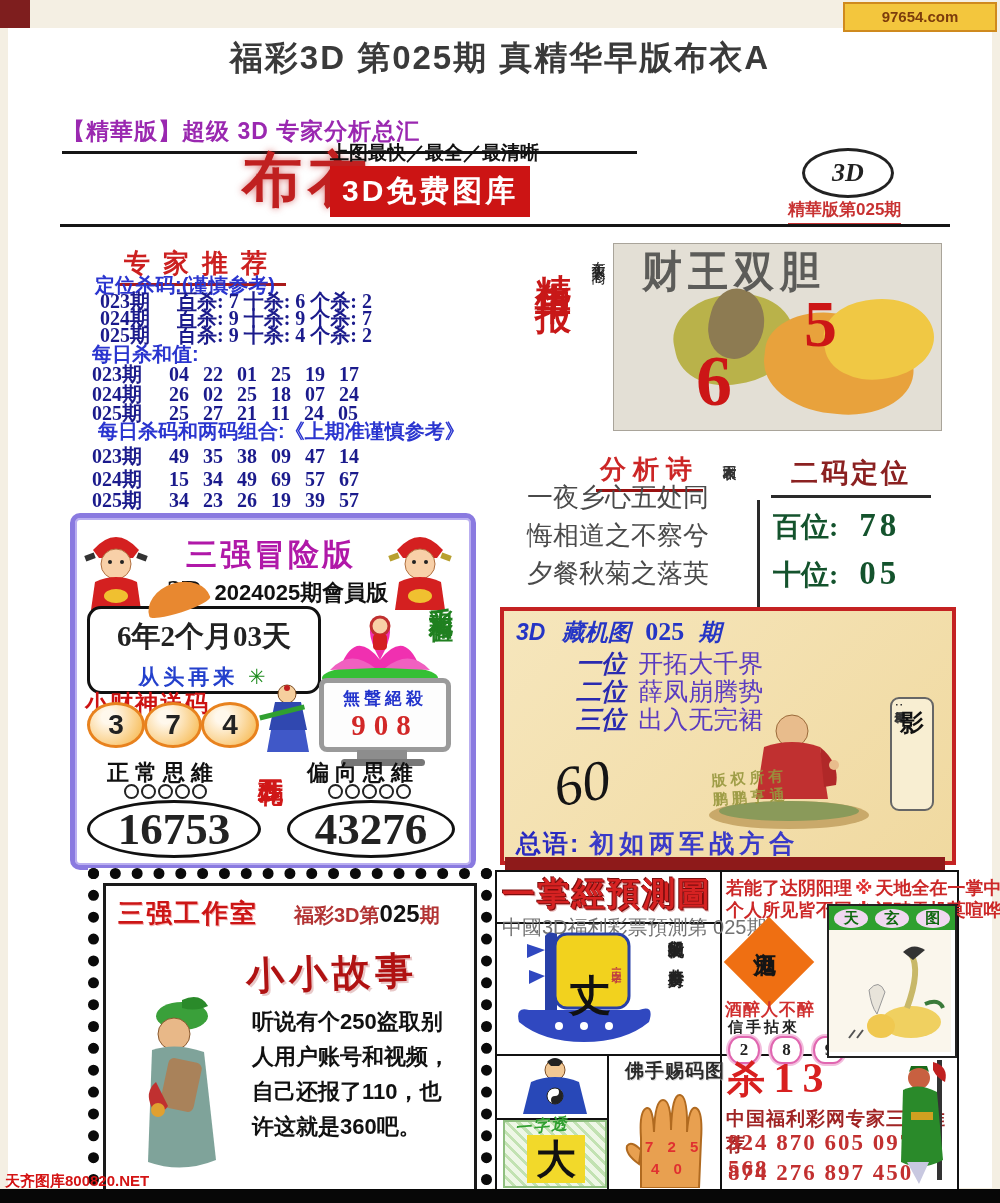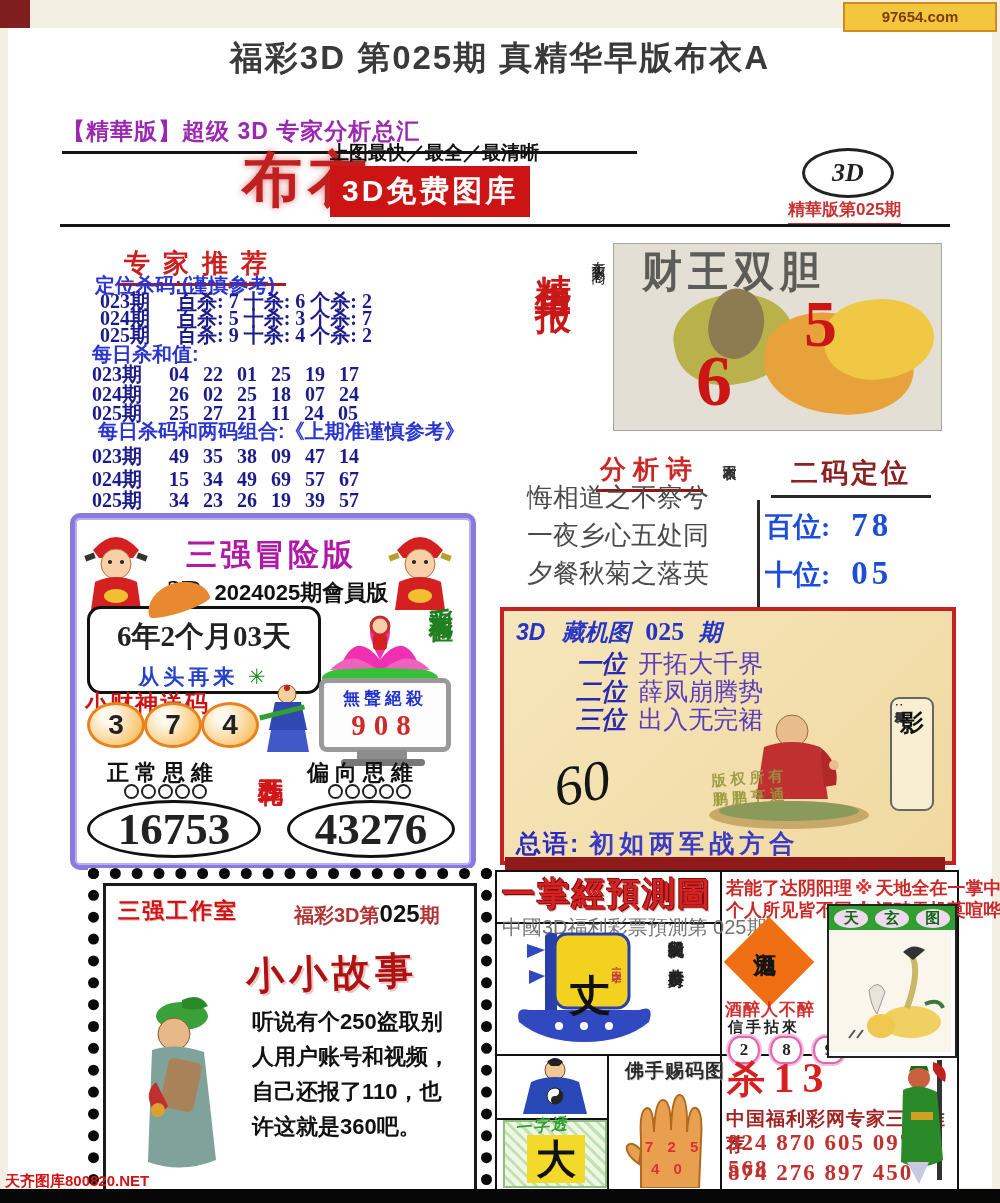--- a/index.html
+++ b/index.html
@@ -48,22 +48,22 @@
   
   .poem-title{left:596px;top:452px;font-size:26px;font-weight:900;color:#cc2626;letter-spacing:7px;
               border-bottom:3px solid #991111;padding:0 4px 2px 4px;}
   .poem-lines{left:527px;top:479px;font-size:26px;color:#4a4a4a;line-height:38px;
               font-family:"Liberation Serif",serif;font-weight:500;white-space:nowrap;}
   .poem-vert{left:720px;top:455px;height:158px;font-size:14px;color:#333;
              font-family:"Liberation Serif",serif;}
   .erma{left:765px;top:455px;width:178px;}
   .erma-title{font-size:27px;font-weight:900;color:#8b2121;letter-spacing:3px;text-align:center;
               border-bottom:3px solid #2a2a2a;padding-bottom:4px;width:160px;margin-left:6px;}
-  .erma-row{margin-top:9px;font-size:28px;font-weight:bold;color:#1d4ed8;
-            font-family:"Liberation Serif",serif;}
+  .erma-row{margin-top:9px;font-size:28px;font-weight:bold;color:#14532d;
+            font-family:"Liberation Serif",serif;margin-left:8px;}
   .erma-row .val{font-size:33px;letter-spacing:4px;margin-left:14px;}
   .erma-line{left:757px;top:500px;width:3px;height:107px;background:#2a2a2a;}
   
   .sq-box{left:70px;top:513px;width:396px;height:347px;background:#fff;border:5px solid #8a7ae0;
           border-radius:10px;box-shadow:0 0 0 2px #b9aef0 inset;}
   .sq-title{left:78px;top:16px;width:236px;text-align:center;font-size:31px;font-weight:900;
             color:#b018a8;letter-spacing:3px;}
   .sq-sub{left:92px;top:56px;font-size:22px;font-weight:bold;color:#111;}
   .sq-sub .d3{font-family:"Liberation Serif",serif;font-size:29px;margin-right:6px;}
   .sq-datebox{left:12px;top:88px;width:228px;height:82px;border:3px solid #111;border-radius:14px;background:#fff;}
@@ -106,21 +106,21 @@
   .cj-scribble{left:50px;top:140px;font-size:56px;font-style:italic;color:#151515;
                font-family:"Liberation Serif",serif;transform:rotate(-10deg);}
   .cj-wm{left:208px;top:158px;color:#97973d;font-size:15px;font-weight:bold;transform:rotate(-4deg);
          letter-spacing:4px;text-align:center;opacity:.9;}
   .cj-sum{left:12px;top:216px;font-size:25px;font-weight:900;color:#2a2ac0;letter-spacing:2px;}
   .cj-sum .txt{color:#3a3ac8;letter-spacing:5px;font-family:"Liberation Serif",serif;font-weight:bold;}
   .maroon-strip{left:505px;top:857px;width:440px;height:13px;background:#8e1a1a;}
   
   .ws-box{left:88px;top:868px;width:382px;height:317px;background:#fff;border:11px dotted #0a0a0a;}
   .ws-inner{position:absolute;left:4px;top:4px;right:4px;bottom:4px;border:3px solid #1a1a1a;}
-  .ws-title{left:12px;top:10px;font-size:22px;font-weight:900;color:#cc1515;letter-spacing:2px;
+  .ws-title{left:12px;top:10px;font-size:26px;font-weight:900;color:#cc1515;letter-spacing:2px;
             text-shadow:1px 1px 0 #f5b0b0;}
   .ws-issue{left:188px;top:14px;font-size:20px;font-weight:bold;color:#b23333;}
   .ws-issue .num{color:#111;font-size:24px;font-weight:900;}
   .ws-story-title{left:140px;top:62px;font-size:38px;font-weight:900;color:#b01212;letter-spacing:5px;
                   transform:rotate(-2deg);text-shadow:2px 2px 0 #e8c8c8;}
   .ws-story{left:146px;top:118px;width:204px;font-size:22px;font-weight:bold;color:#111;line-height:35px;}
   
   .yz-box{left:495px;top:870px;width:460px;height:318px;border:2px solid #111;background:#fff;}
   .yz-line{position:absolute;background:#111;}
   .yz-title{left:5px;top:0px;font-size:33px;font-weight:900;color:#d62222;letter-spacing:2px;
@@ -184,21 +184,21 @@
   </div>
 
   <div class="abs exp-title">专家推荐</div>
   <div class="abs exp-blue" style="left:95px;top:272px;">定位杀码:(谨慎参考)</div>
   <div class="abs exp-row" style="left:100px;top:288px;">
     <span class="per">023期</span>
     <span>百杀: 7 十杀: 6 个杀: 2</span>
   </div>
   <div class="abs exp-row" style="left:100px;top:305px;">
     <span class="per">024期</span>
-    <span>百杀: 5 十杀: 3 个杀: 7</span>
+    <span>百杀: 9 十杀: 9 个杀: 7</span>
   </div>
   <div class="abs exp-row" style="left:100px;top:322px;">
     <span class="per">025期</span>
     <span>百杀: 9 十杀: 4 个杀: 2</span>
   </div>
   <div class="abs exp-blue" style="left:92px;top:341px;">每日杀和值:</div>
   <div class="abs exp-row" style="left:92px;top:361px;">
     <span class="per">023期</span>
     <span class="exp-nums">04 22 01 25 19 17</span>
   </div>
@@ -231,22 +231,22 @@
     <div class="abs blob" style="left:150px;top:70px;width:150px;height:100px;background:#e8a23c;transform:rotate(6deg);"></div>
     <div class="abs blob" style="left:210px;top:55px;width:110px;height:80px;background:#f0c844;transform:rotate(-8deg);"></div>
     <div class="abs blob" style="left:95px;top:45px;width:55px;height:70px;background:#8d7b52;transform:rotate(14deg);"></div>
     <div class="abs zb-imgtitle">财王双胆</div>
     <div class="abs zb-num" style="left:190px;top:42px;font-size:66px;">5</div>
     <div class="abs zb-num" style="left:82px;top:96px;font-size:72px;">6</div>
   </div>
 
   <div class="abs poem-title">分析诗</div>
   <div class="abs poem-lines">
+    <div>一夜乡心五处同</div>
     <div>悔相道之不察兮</div>
-    <div>一夜乡心五处同</div>
     <div>夕餐秋菊之落英</div>
   </div>
   <div class="abs vert poem-vert">布衣天布衣天下网</div>
   <div class="abs erma-line"></div>
   <div class="abs erma">
     <div class="erma-title">二码定位</div>
     <div class="erma-row">
       <span>百位:</span>
       <span class="val">78</span>
     </div>

